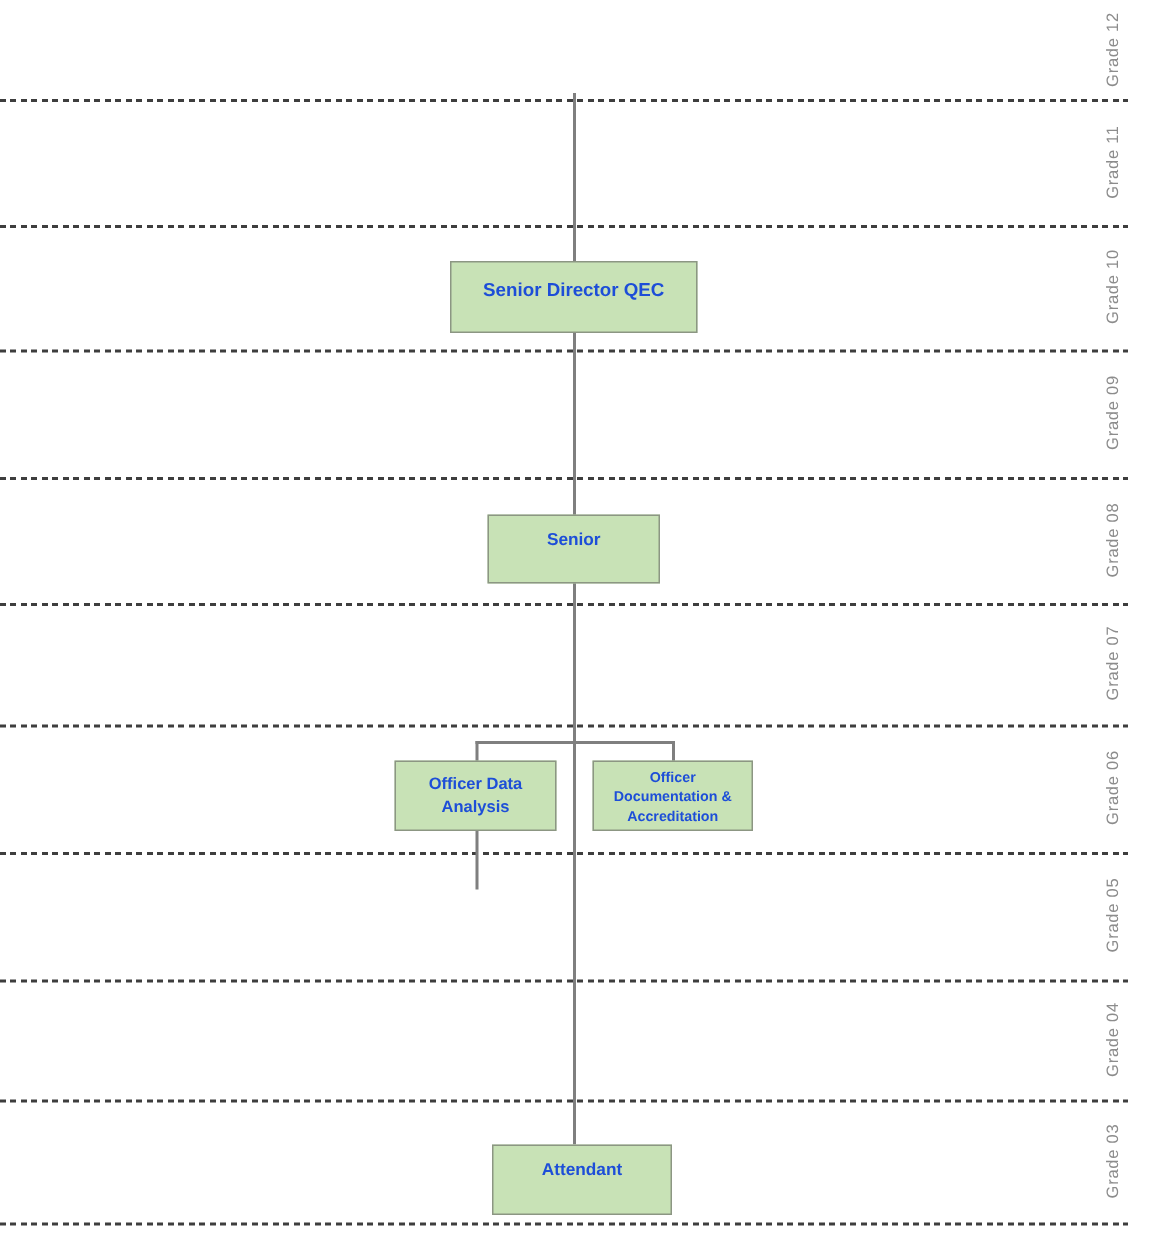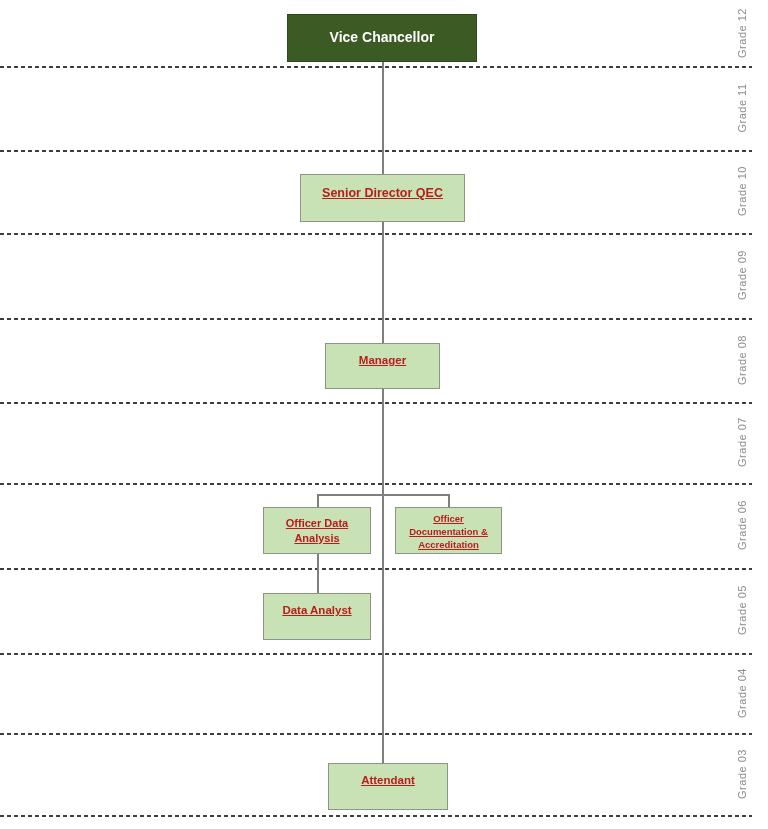--- a/index.html
+++ b/index.html
@@ -22,21 +22,21 @@
     z-index:1;
   }
   .connector{position:absolute;background:#7f7f7f;z-index:1;}
   .connector.v{width:1.5px;}
   .connector.h{height:1.5px;}
   .node{
     position:absolute;display:flex;justify-content:center;
     text-align:center;font-weight:bold;box-sizing:border-box;
     z-index:2;line-height:1.35;
   }
-  .node.light{background:#c8e2b6;border:1px solid #8c9683;color:#b91c1c;text-decoration:underline;}
+  .node.light{background:#c8e2b6;border:1px solid #8c9683;color:#1d4ed8;}
   .node.dark{background:#3c5a24;border:1px solid #2f4a1a;color:#ffffff;}
 </style>
 </head>
 <body>
 
 <div class="canvas">
 
   <div class="divider" style="top:66px"></div>
   <div class="divider" style="top:150px"></div>
   <div class="divider" style="top:233px"></div>
@@ -58,41 +58,35 @@
   <div class="grade-label" style="top:610px">Grade 05</div>
   <div class="grade-label" style="top:693px">Grade 04</div>
   <div class="grade-label" style="top:774px">Grade 03</div>
 
   <div class="connector v" style="left:382px;top:62px;height:701px"></div>
   <div class="connector h" style="left:317px;top:494px;width:132px"></div>
   <div class="connector v" style="left:317px;top:494px;height:14px"></div>
   <div class="connector v" style="left:448px;top:494px;height:14px"></div>
   <div class="connector v" style="left:317px;top:554px;height:39px"></div>
 
-  <div class="node dark" style="left:287px;top:14px;width:190px;height:48px;font-size:14px;padding-top:13px">
-    <span>Vice Chancellor</span>
-  </div>
 
   <div class="node light" style="left:300px;top:174px;width:165px;height:48px;font-size:12.5px;padding-top:10px">
     <span>Senior Director QEC</span>
   </div>
 
   <div class="node light" style="left:325px;top:343px;width:115px;height:46px;font-size:11.5px;padding-top:9px">
-    <span>Manager</span>
+    <span>Senior</span>
   </div>
 
   <div class="node light" style="left:263px;top:507px;width:108px;height:47px;font-size:11px;padding:8px 10px 0">
     <span>Officer Data Analysis</span>
   </div>
 
   <div class="node light" style="left:395px;top:507px;width:107px;height:47px;font-size:9.5px;padding:5px 4px 16px">
     <span>Officer Documentation &amp; Accreditation</span>
   </div>
 
-  <div class="node light" style="left:263px;top:593px;width:108px;height:47px;font-size:11.5px;padding-top:9px">
-    <span>Data Analyst</span>
-  </div>
 
   <div class="node light" style="left:328px;top:763px;width:120px;height:47px;font-size:11.5px;padding-top:9px">
     <span>Attendant</span>
   </div>
 
 </div>
 
 </body></html>

